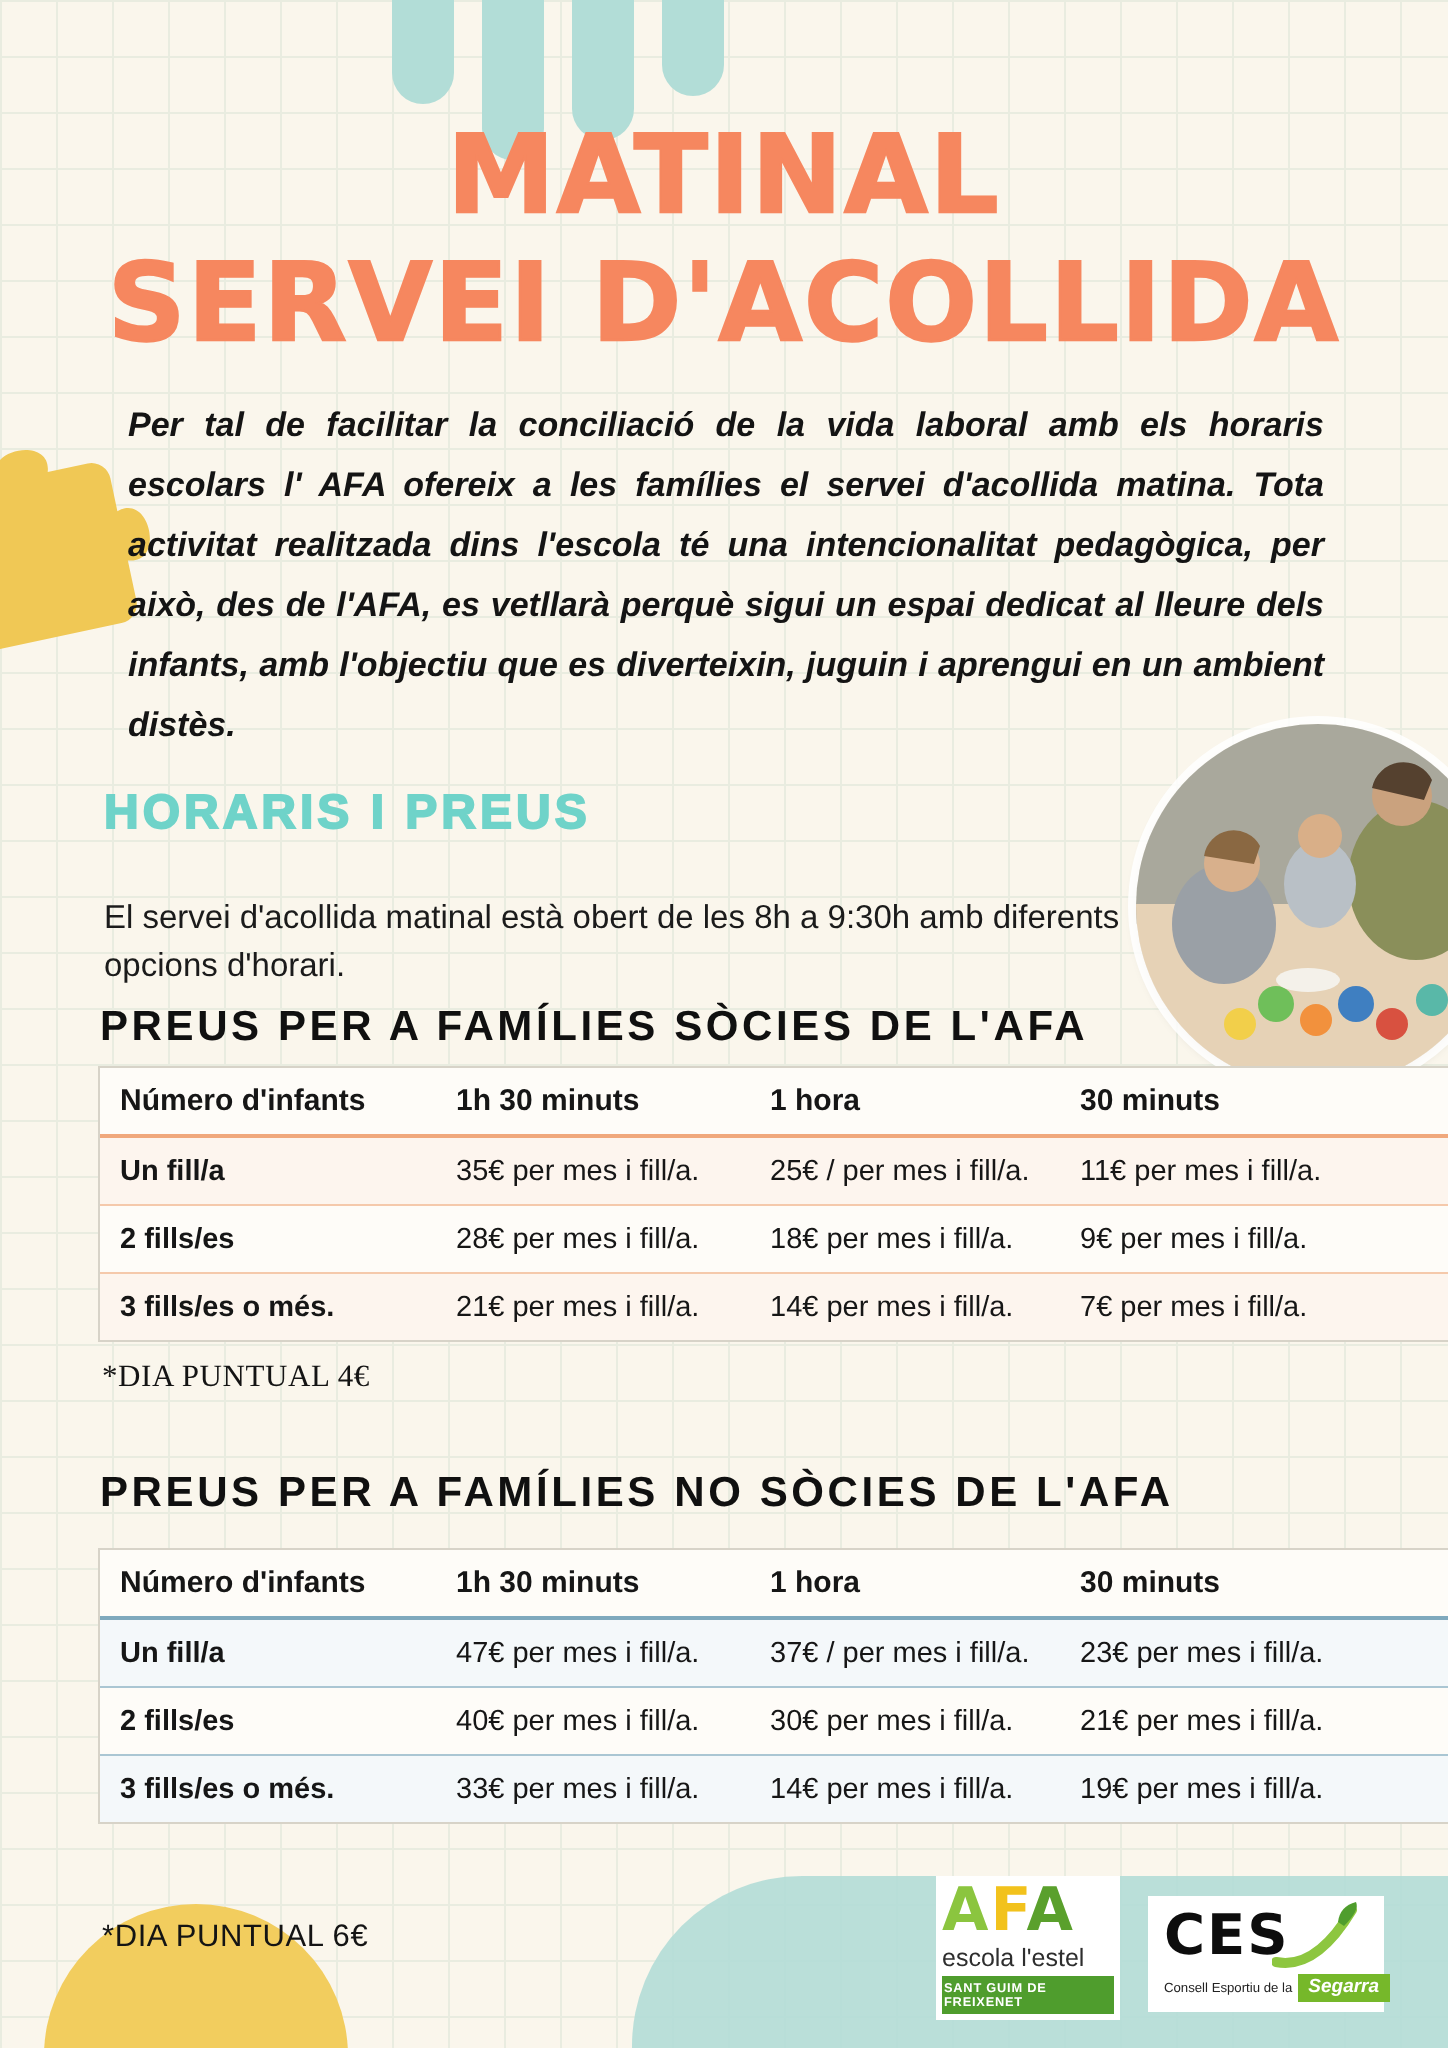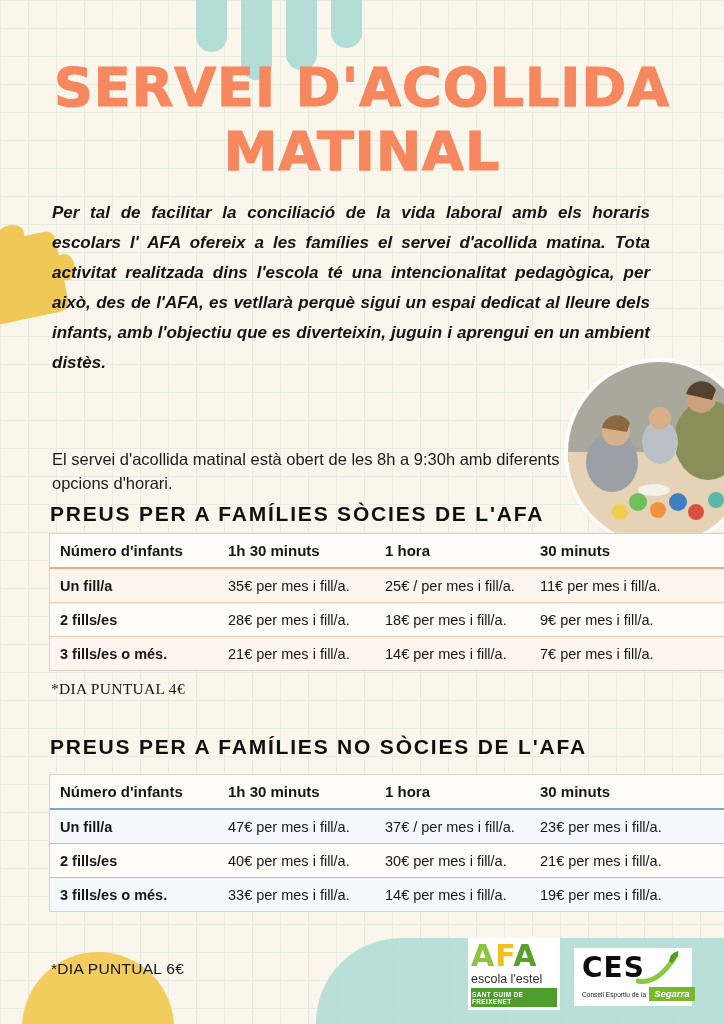--- a/index.html
+++ b/index.html
@@ -36,21 +36,21 @@
   .title {
     position:absolute; top:56px; left:0; right:0; text-align:center;
     color:var(--accent-orange,#f6875f);
     font-family:"DejaVu Sans", sans-serif;
     font-weight:bold; font-size:54px; line-height:64px; letter-spacing:1px;
     -webkit-text-stroke:1.2px var(--accent-orange,#f6875f);
   }
 
   
   .intro {
-    position:absolute; top:198px; left:52px; width:598px;
+    position:absolute; top:198px; left:64px; width:598px;
     font-size:17px; font-weight:bold; font-style:italic;
     line-height:30px; text-align:justify; color:#141414;
   }
 
   
   .horaris-heading {
     position:absolute; top:393px; left:52px;
     font-size:24px; font-weight:bold; letter-spacing:2px;
     color:var(--teal-heading,#6fd3c9);
     -webkit-text-stroke:1px var(--teal-heading,#6fd3c9);
@@ -143,26 +143,27 @@
   <div class="puzzle">
     <svg width="120" height="120" viewBox="0 0 100 100">
       <path d="M12,36 v52 a8,8 0 0 0 8,8 h52 a8,8 0 0 0 8,-8 v-17 c15,5 15,-26 0,-21 v-14 a8,8 0 0 0 -8,-8 h-17 c5,-15 -26,-15 -21,0 h-14 a8,8 0 0 0 -8,8 z" fill="#f0c855"></path>
     </svg>
   </div>
 
   <div class="blob-bottom-right"></div>
   <div class="circle-bottom-left"></div>
 
   <div class="title">
+    <div>MATINAL</div>
     <div>SERVEI D'ACOLLIDA</div>
-    <div>MATINAL</div>
   </div>
 
   <p class="intro">Per tal de facilitar la conciliació de la vida laboral amb els horaris escolars l' AFA ofereix a les famílies el servei d'acollida matina. Tota activitat realitzada dins l'escola té una intencionalitat pedagògica, per això, des de l'AFA, es vetllarà perquè sigui un espai dedicat al lleure dels infants, amb l'objectiu que es diverteixin, juguin i aprengui en un ambient distès.</p>
 
+  <div class="horaris-heading">HORARIS I PREUS</div>
   <div class="horaris-text">El servei d'acollida matinal està obert de les 8h a 9:30h amb diferents opcions d'horari.</div>
 
   <div class="photo">
     <svg width="182" height="182" viewBox="0 0 182 182">
       <rect x="0" y="0" width="182" height="100" fill="#a9a89c"></rect>
       <rect x="0" y="90" width="182" height="92" fill="#e6d2b6"></rect>
       <ellipse cx="140" cy="78" rx="34" ry="40" fill="#8a8f5a"></ellipse>
       <circle cx="133" cy="36" r="15" fill="#caa27e"></circle>
       <path d="M118,32 a16,16 0 0 1 30,-4 l-4,10 z" fill="#55412f"></path>
       <ellipse cx="44" cy="100" rx="26" ry="30" fill="#9aa0a6"></ellipse>

